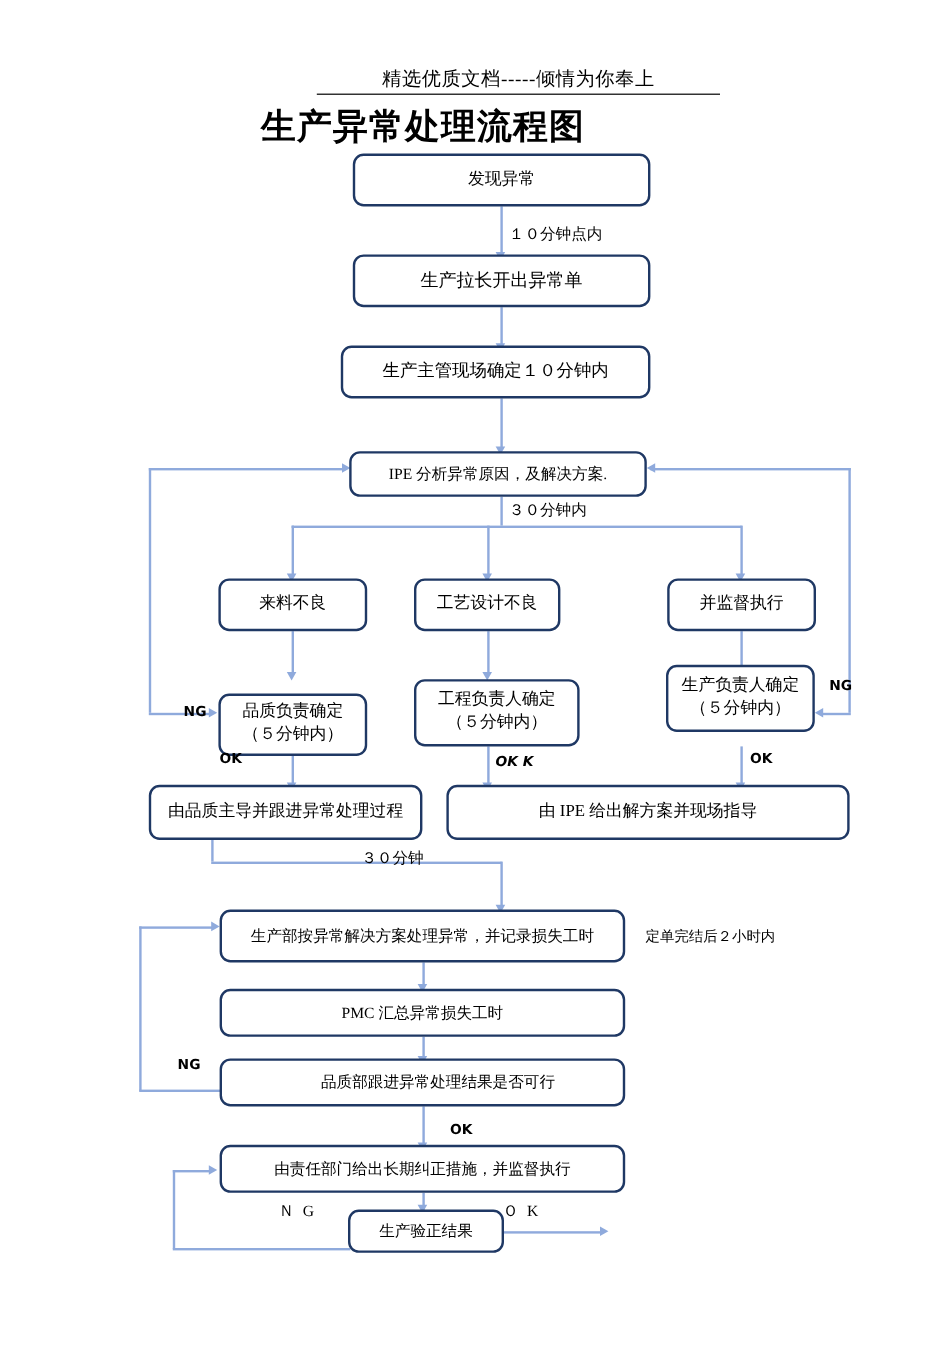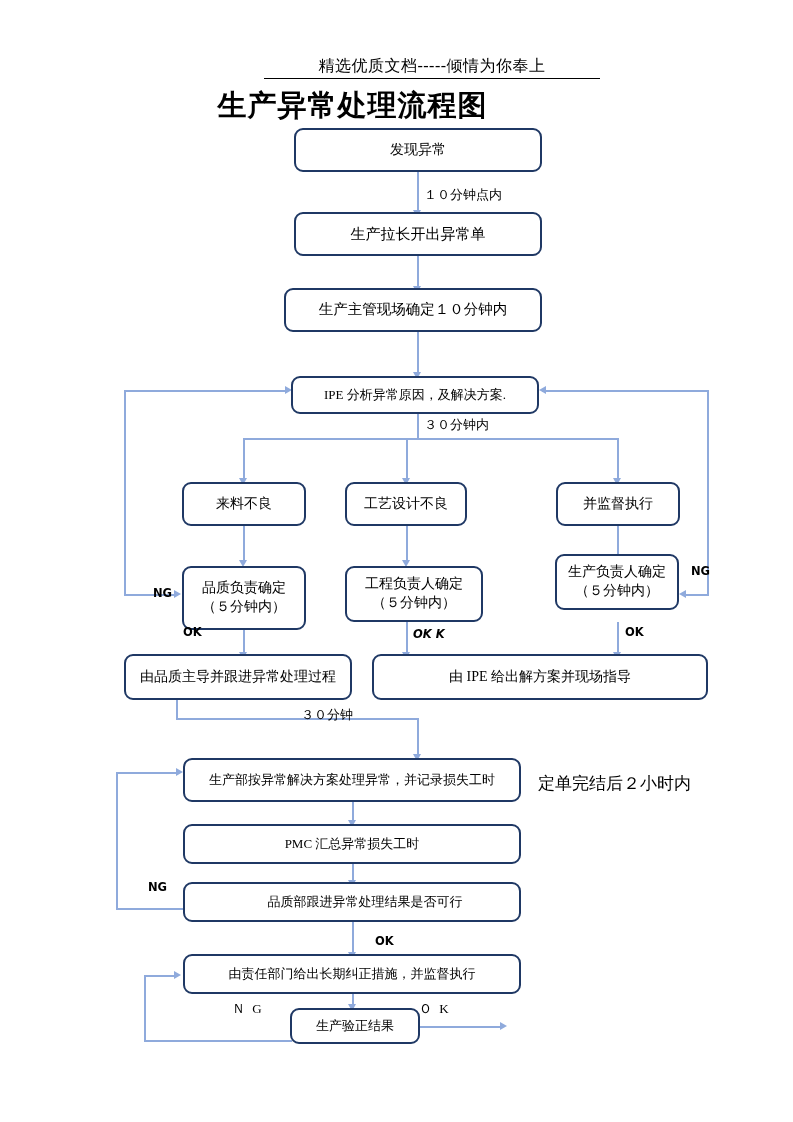--- a/index.html
+++ b/index.html
@@ -104,21 +104,21 @@
     white-space:nowrap;
     z-index:4;
     background:transparent;
   }
   .lbl.sans{
     font-family:"DejaVu Sans","Liberation Sans",sans-serif;
     font-size:11.5px;
     font-weight:bold;
   }
   .lbl.wide{letter-spacing:2px;}
-  .lbl.note{font-size:17px;}
+  .lbl.note{font-size:12px;}
 </style>
 </head>
 <body>
 
 <div id="page">
 
   <div class="hdr-text">精选优质文档-----倾情为你奉上</div>
   <div class="hdr-line"></div>
   <div class="doc-title">生产异常处理流程图</div>
 
@@ -160,21 +160,21 @@
 
   <div class="ln v" style="left:207px;top:526px;height:36px;"></div>
   <div class="arrow down" style="left:203px;top:560px;"></div>
 
   <div class="ln v" style="left:370px;top:526px;height:36px;"></div>
   <div class="arrow down" style="left:366px;top:560px;"></div>
 
   <div class="ln v" style="left:581px;top:526px;height:36px;"></div>
   <div class="arrow down" style="left:577px;top:560px;"></div>
 
-  <div class="box" style="left:146px;top:566px;width:124px;height:64px;">品质负责确定
+  <div class="box" style="left:146px;top:578px;width:124px;height:52px;">品质负责确定
 （５分钟内）</div>
   <div class="box" style="left:309px;top:566px;width:138px;height:56px;">工程负责人确定
 （５分钟内）</div>
   <div class="box" style="left:519px;top:554px;width:124px;height:56px;">生产负责人确定
 （５分钟内）</div>
 
   <div class="ln h" style="left:88px;top:594px;width:52px;"></div>
   <div class="arrow right" style="left:138px;top:590px;"></div>
   <div class="ln v" style="left:88px;top:390px;height:204px;"></div>
   <div class="ln h" style="left:88px;top:390px;width:164px;"></div>

